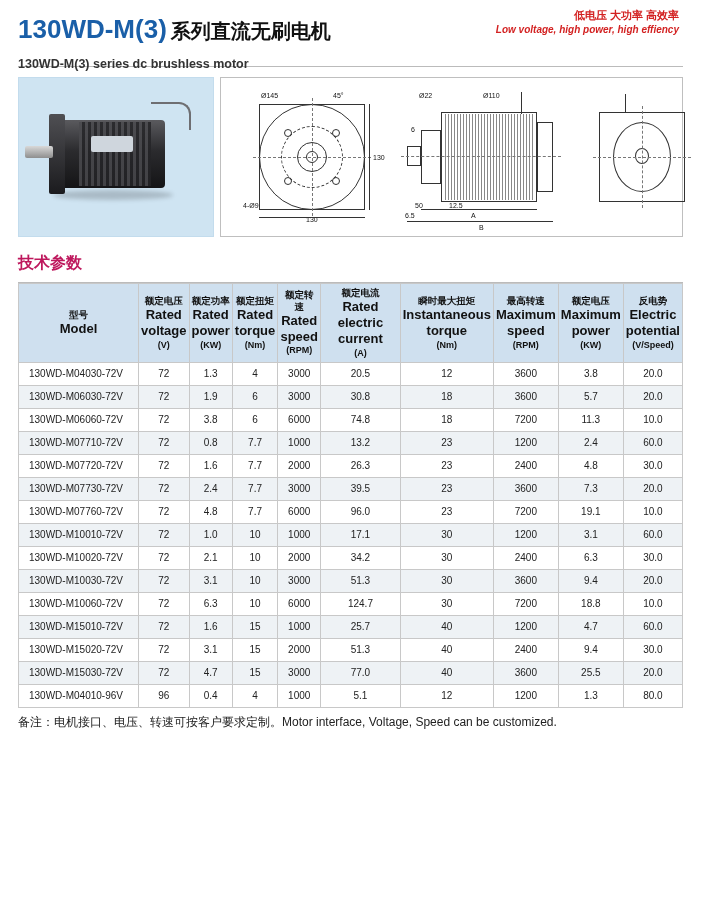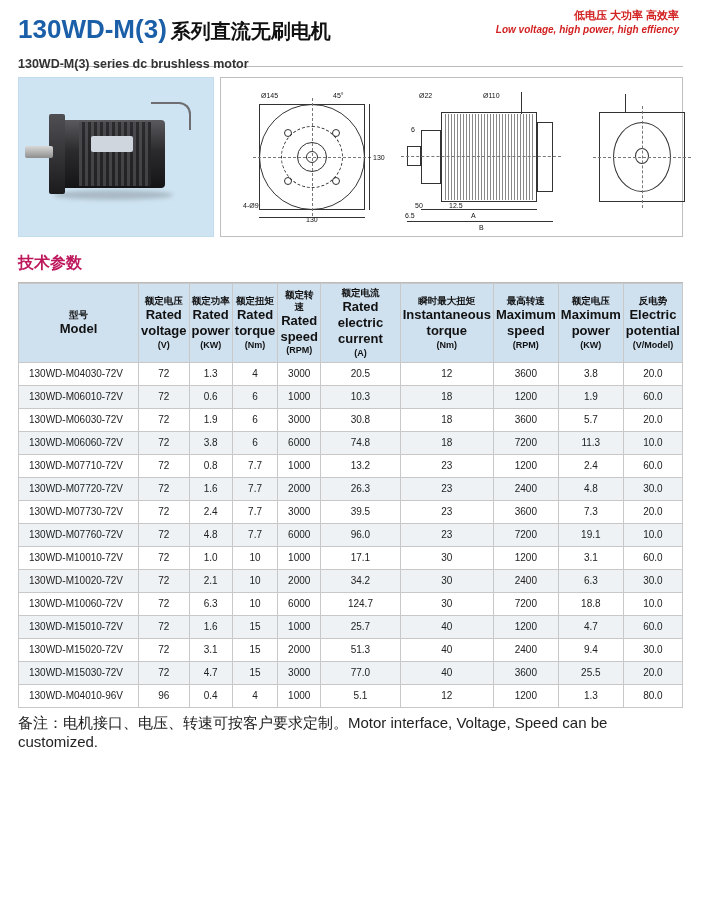--- a/index.html
+++ b/index.html
@@ -66,21 +66,21 @@
   }
   table.spec thead th .cn { display:block; font-size: 9.5px; }
   table.spec thead th .en { display:block; font-size: 13px; font-weight: bold; }
   table.spec thead th .unit { display:block; font-size: 9px; font-weight: bold; }
   table.spec td { padding: 5.5px 2px; font-size: 10px; }
   table.spec tbody tr:nth-child(odd) { background: #ffffff; }
   table.spec tbody tr:nth-child(even) { background: #eef2f5; }
   table.spec td.model { text-align: left; padding-left: 10px; }
   .col-model { width: 120px; }
 
-  .note { font-size: 15px; color: #222; margin-top: 6px; }
+  .note { font-size: 12px; color: #222; margin-top: 6px; }
 
   
   .dline { position:absolute; background:#333; }
   .dcirc { position:absolute; border:1px solid #333; border-radius:50%; }
   .dtxt { position:absolute; font-size:7px; color:#111; font-family:"Liberation Sans", sans-serif; white-space:nowrap;}
   .drect { position:absolute; border:1px solid #333; }
   .dash { position:absolute; border-top:1px dashed #777; }
   .dashv { position:absolute; border-left:1px dashed #777; }
 </style>
 </head>
@@ -217,50 +217,38 @@
           <span class="unit">(RPM)</span>
         </th>
         <th>
           <span class="cn">额定电压</span>
           <span class="en">Maximum<br>power</span>
           <span class="unit">(KW)</span>
         </th>
         <th>
           <span class="cn">反电势</span>
           <span class="en">Electric<br>potential</span>
-          <span class="unit">(V/Model)</span>
+          <span class="unit">(V/Speed)</span>
         </th>
       </tr>
     </thead>
     <tbody id="spec-body">
         <tr>
           <td class="model">130WD-M04030-72V</td>
           <td>72</td>
           <td>1.3</td>
           <td>4</td>
           <td>3000</td>
           <td>20.5</td>
           <td>12</td>
           <td>3600</td>
           <td>3.8</td>
           <td>20.0</td>
         </tr>
         <tr>
-          <td class="model">130WD-M06010-72V</td>
-          <td>72</td>
-          <td>0.6</td>
-          <td>6</td>
-          <td>1000</td>
-          <td>10.3</td>
-          <td>18</td>
-          <td>1200</td>
-          <td>1.9</td>
-          <td>60.0</td>
-        </tr>
-        <tr>
           <td class="model">130WD-M06030-72V</td>
           <td>72</td>
           <td>1.9</td>
           <td>6</td>
           <td>3000</td>
           <td>30.8</td>
           <td>18</td>
           <td>3600</td>
           <td>5.7</td>
           <td>20.0</td>
@@ -341,20 +329,32 @@
           <td class="model">130WD-M10020-72V</td>
           <td>72</td>
           <td>2.1</td>
           <td>10</td>
           <td>2000</td>
           <td>34.2</td>
           <td>30</td>
           <td>2400</td>
           <td>6.3</td>
           <td>30.0</td>
+        </tr>
+        <tr>
+          <td class="model">130WD-M10030-72V</td>
+          <td>72</td>
+          <td>3.1</td>
+          <td>10</td>
+          <td>3000</td>
+          <td>51.3</td>
+          <td>30</td>
+          <td>3600</td>
+          <td>9.4</td>
+          <td>20.0</td>
         </tr>
         <tr>
           <td class="model">130WD-M10060-72V</td>
           <td>72</td>
           <td>6.3</td>
           <td>10</td>
           <td>6000</td>
           <td>124.7</td>
           <td>30</td>
           <td>7200</td>

